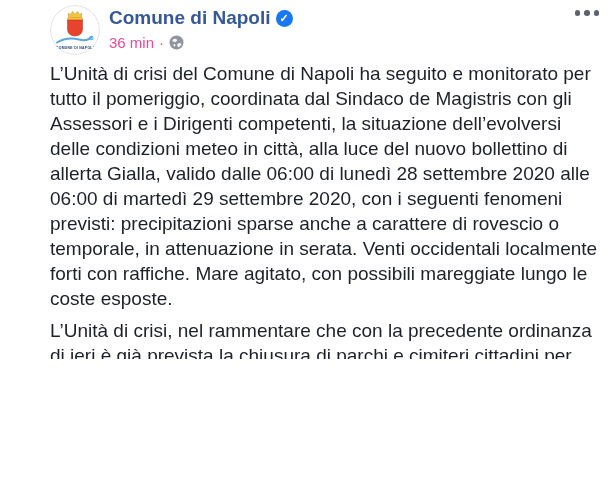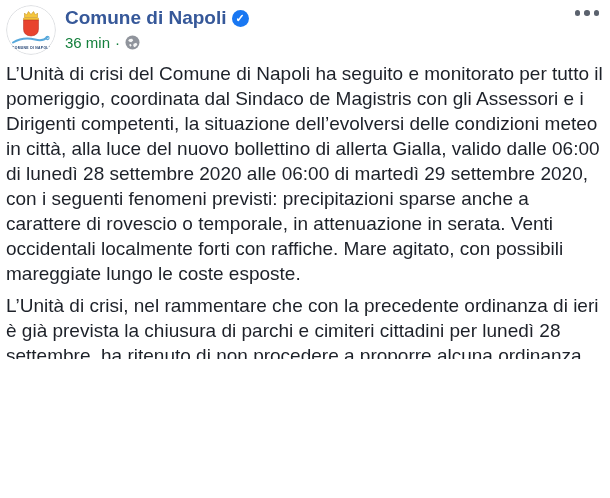--- a/index.html
+++ b/index.html
@@ -4,20 +4,21 @@
 <style>
   * { box-sizing: border-box; }
   html, body { margin: 0; padding: 0; background: #ffffff; }
   .screenshot {
     position: relative;
     width: 610px;
     height: 359px;
     background: #ffffff;
     overflow: hidden;
     font-family: "Liberation Sans", sans-serif;
+    padding-left: 44px;
   }
 
   
   .post-header {
     display: flex;
     align-items: flex-start;
     padding: 5px 6px 6px 6px;
   }
   .avatar-wrap {
     width: 50px;
@@ -48,21 +49,21 @@
     align-items: center;
     justify-content: center;
     line-height: 1;
   }
   .timestamp-row {
     margin-top: 5px;
     display: flex;
     align-items: center;
     gap: 5px;
     font-size: 15px;
-    color: #15803d;
+    color: #ec4899;
     cursor: pointer;
   }
   .globe-icon { display: inline-block; width: 15px; height: 15px; }
 
   .more-options {
     position: absolute;
     top: 8px;
     right: 9px;
     display: flex;
     gap: 4px;

